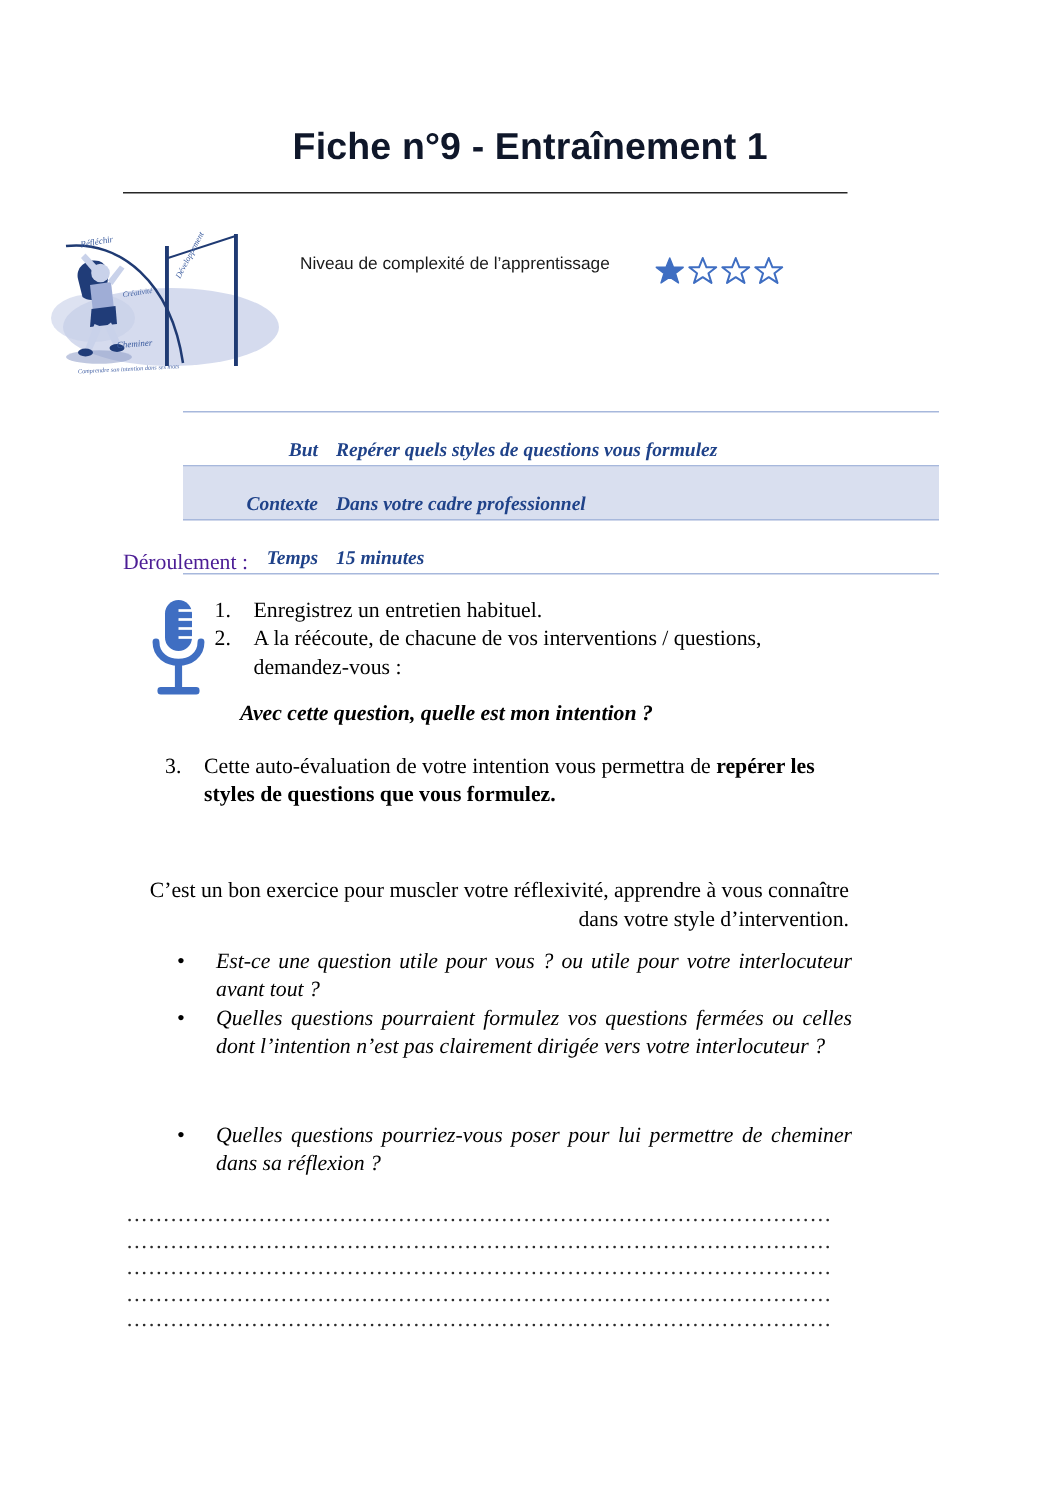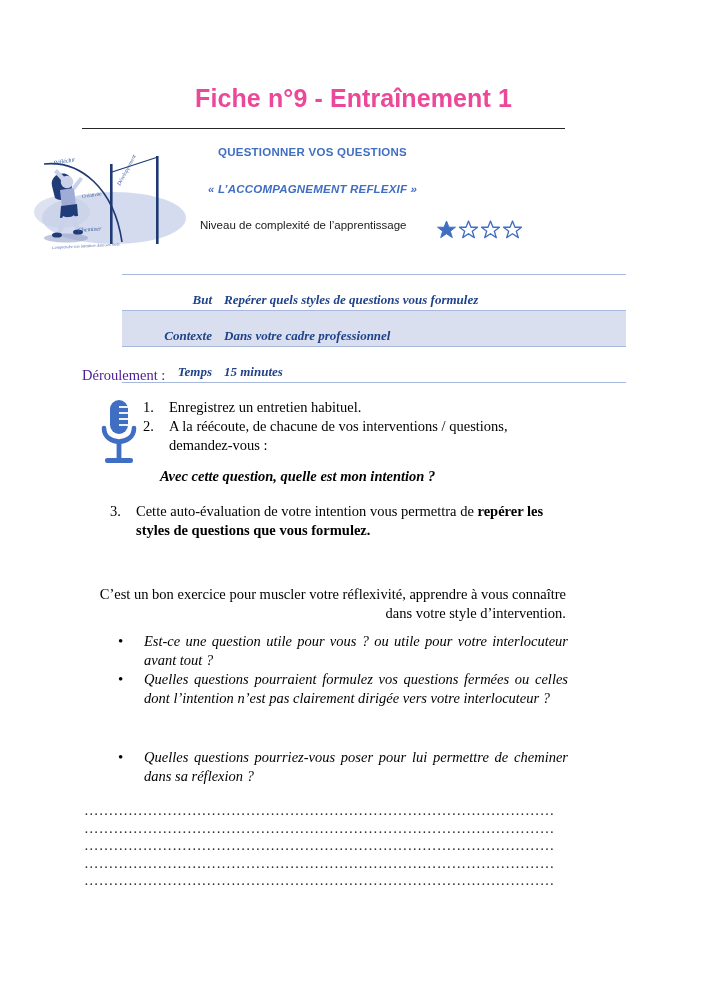--- a/index.html
+++ b/index.html
@@ -26,21 +26,21 @@
   .doc-title {
     position: absolute;
     left: 0;
     top: 84px;
     width: 707px;
     text-align: center;
     font-family: "Liberation Sans", sans-serif;
     font-weight: bold;
     font-size: 25px;
     letter-spacing: 0.1px;
-    color: #ec4899;
+    color: #0f172a;
   }
   .title-rule {
     position: absolute;
     left: 82px;
     top: 128px;
     width: 483px;
     height: 1.4px;
     background: #262626;
   }
 
@@ -299,22 +299,20 @@
 
       <text x="32" y="19" font-family="Liberation Serif, serif" font-size="6" font-style="italic" fill="#3A5B9E" transform="rotate(-10 32 19)">Réfléchir</text>
       <text x="60" y="52" font-family="Liberation Serif, serif" font-size="5" font-style="italic" fill="#3A5B9E" transform="rotate(-8 60 52)">Créativité</text>
       <text x="56" y="86" font-family="Liberation Serif, serif" font-size="6" font-style="italic" fill="#3A5B9E" transform="rotate(-4 56 86)">Cheminer</text>
       <text x="98" y="40" font-family="Liberation Serif, serif" font-size="5.5" font-style="italic" fill="#3A5B9E" transform="rotate(-62 98 40)">Développement</text>
       <text x="30" y="103" font-family="Liberation Serif, serif" font-size="4.2" font-style="italic" fill="#4A67A8" transform="rotate(-3 30 103)">Comprendre son intention dans ses mots</text>
     </svg>
   </div>
 
   <div class="head-block">
-    <div class="subtitle-1">QUESTIONNER VOS QUESTIONS</div>
-    <div class="subtitle-2">« L’ACCOMPAGNEMENT REFLEXIF »</div>
     <div class="level-row">
       <span class="level-label">Niveau de complexité de l’apprentissage</span>
       <span class="stars" id="stars-container">
           <svg width="21" height="21" viewBox="0 0 22 21">
             <polygon points="11,1.6 13.6,8.1 20.4,8.1 15,12.3 17.1,19 11,15 4.9,19 7,12.3 1.6,8.1 8.4,8.1" fill="#3F6EC2" stroke="#3F6EC2" stroke-width="1" stroke-linejoin="round"></polygon>
           </svg>
           <svg width="21" height="21" viewBox="0 0 22 21">
             <polygon points="11,1.6 13.6,8.1 20.4,8.1 15,12.3 17.1,19 11,15 4.9,19 7,12.3 1.6,8.1 8.4,8.1" fill="none" stroke="#3F6EC2" stroke-width="1.4" stroke-linejoin="round"></polygon>
           </svg>
           <svg width="21" height="21" viewBox="0 0 22 21">

